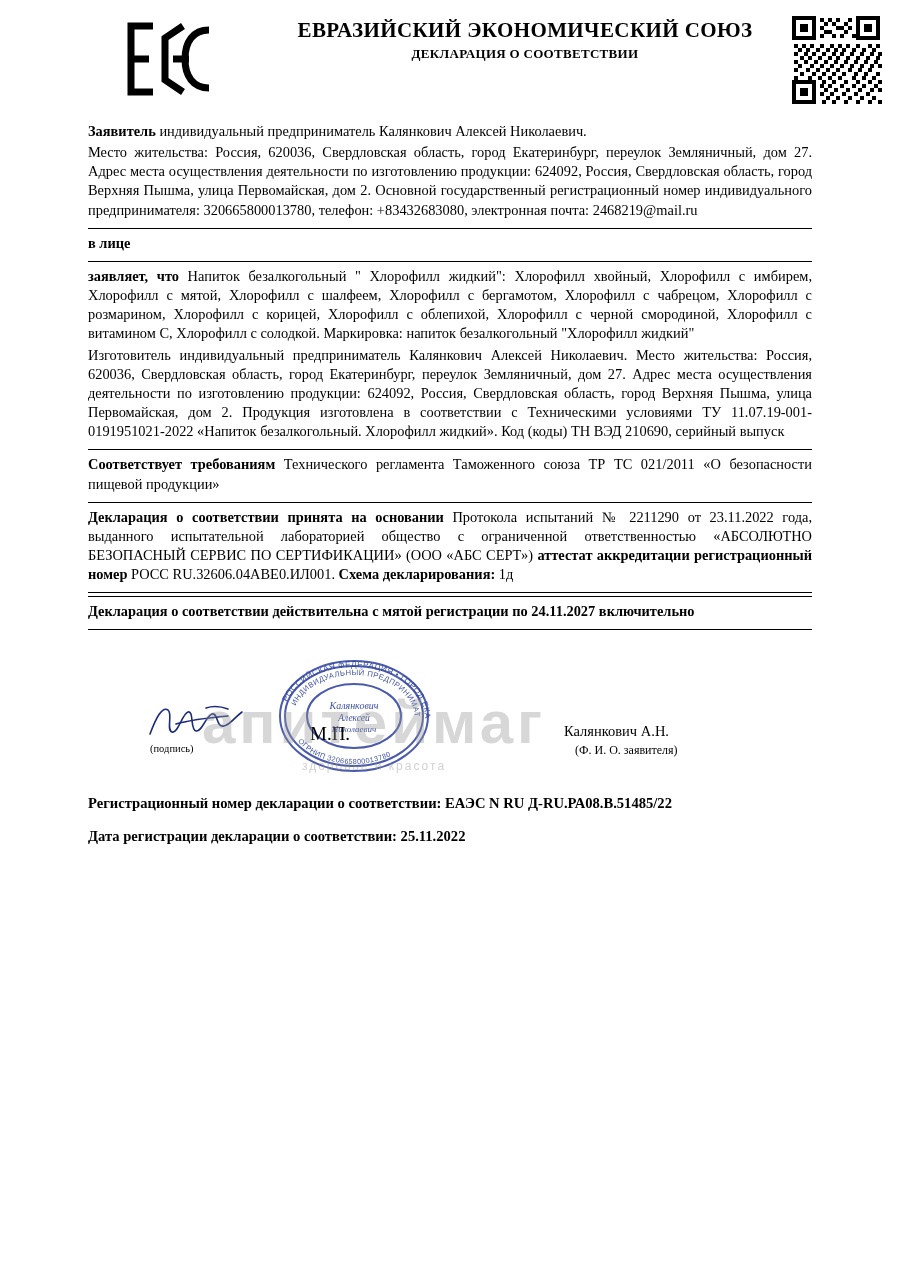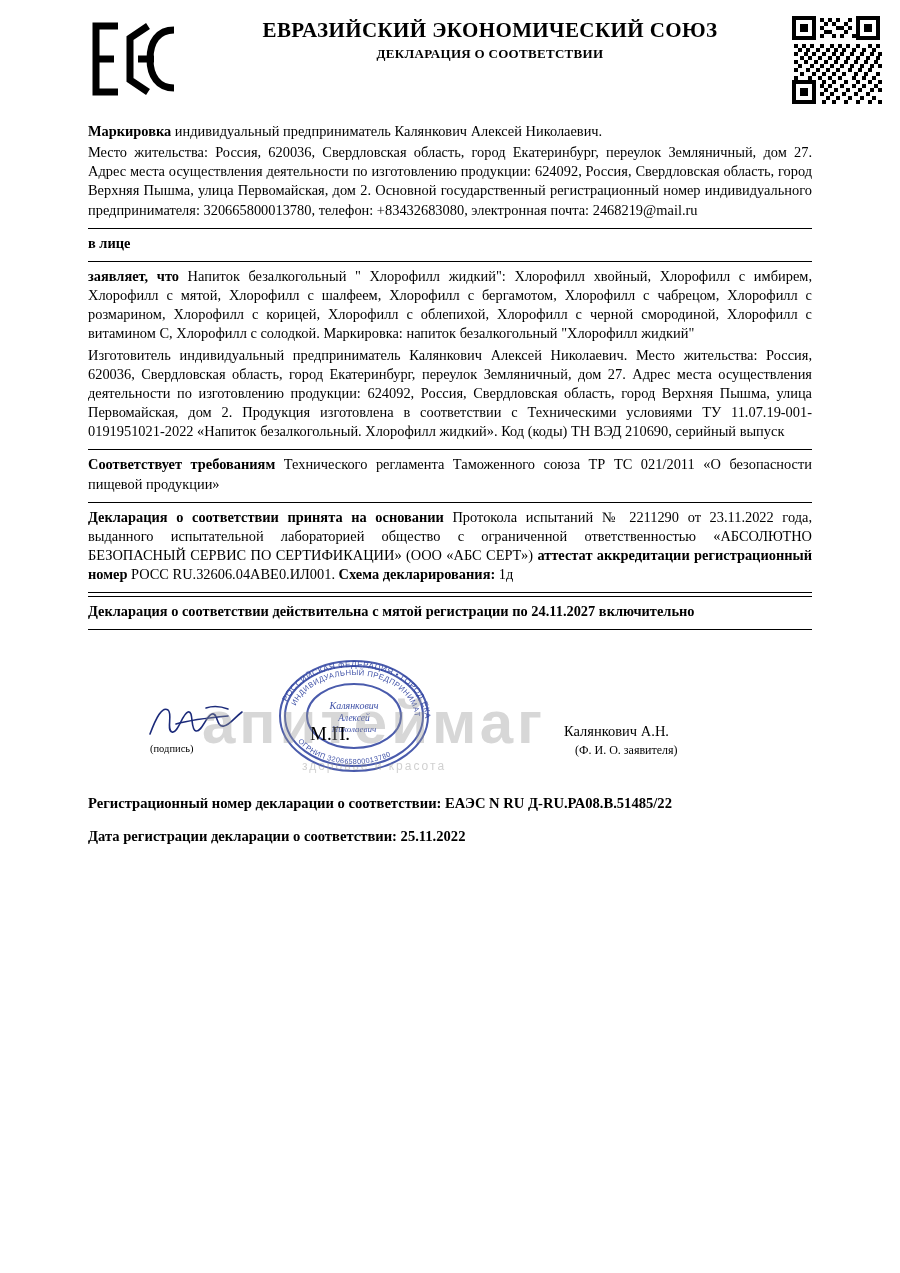--- a/index.html
+++ b/index.html
@@ -13,20 +13,21 @@
     font-family: "Liberation Serif", serif;
     color: #000;
     position: relative;
     overflow: hidden;
   }
   .page {
     position: relative;
     width: 900px;
     height: 1273px;
     box-sizing: border-box;
+    padding-left: 35px;
   }
 
   
   .header {
     position: relative;
     height: 110px;
   }
   .eac-mark {
     position: absolute;
     left: 88px;
@@ -359,21 +360,21 @@
             <rect x="78" y="86" width="4" height="4"></rect>
             <rect x="88" y="86" width="4" height="4"></rect>
         </g>
       </svg>
     </div>
   </div>
 
   <div class="content">
 
     <div class="block">
-      <p class="para"><span class="b">Маркировка</span><span> индивидуальный предприниматель Калянкович Алексей Николаевич.</span></p>
+      <p class="para"><span class="b">Заявитель</span><span> индивидуальный предприниматель Калянкович Алексей Николаевич.</span></p>
       <p class="para">Место жительства: Россия, 620036, Свердловская область, город Екатеринбург, переулок Земляничный, дом 27. Адрес места осуществления деятельности по изготовлению продукции: 624092, Россия, Свердловская область, город Верхняя Пышма, улица Первомайская, дом 2. Основной государственный регистрационный номер индивидуального предпринимателя: 320665800013780, телефон: +83432683080, электронная почта: 2468219@mail.ru</p>
     </div>
 
     <div class="rule"></div>
 
     <div class="block">
       <p class="para"><span class="b">в лице</span><span></span></p>
     </div>
 
     <div class="rule"></div>

